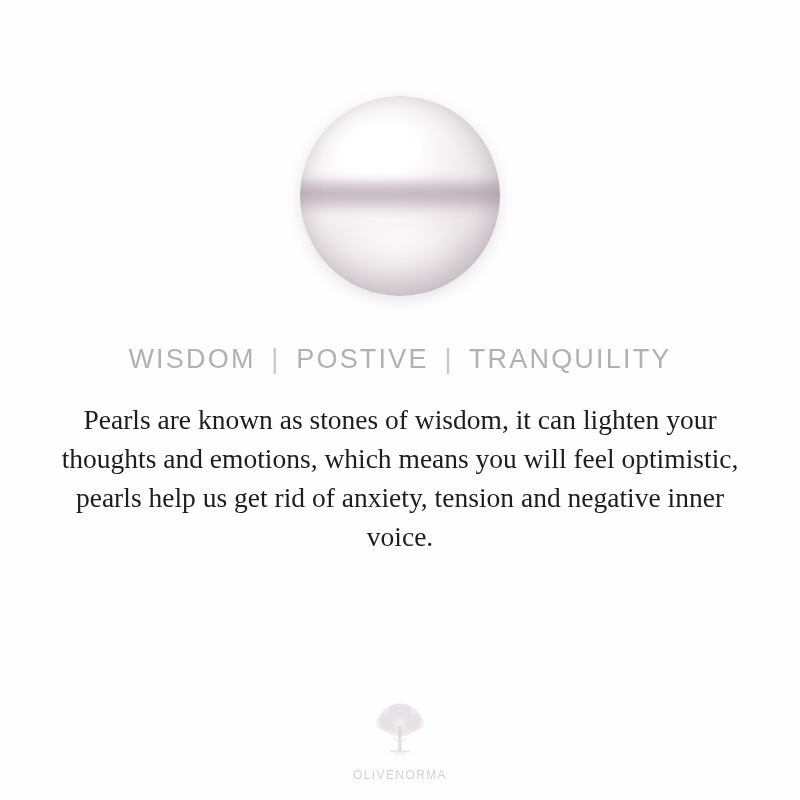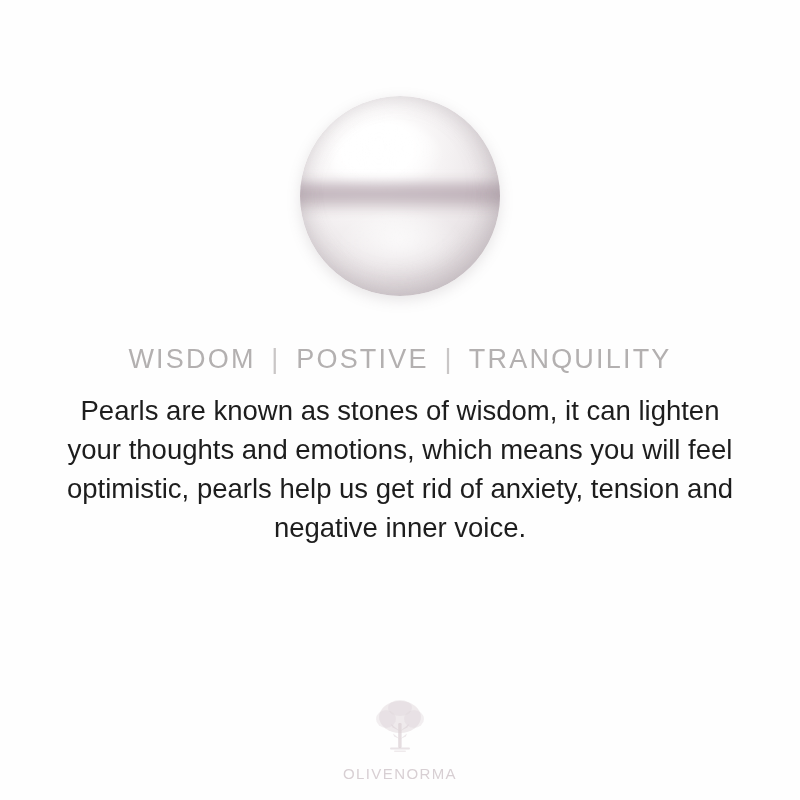--- a/index.html
+++ b/index.html
@@ -110,44 +110,44 @@
     font-size: 27px;
     letter-spacing: 2.2px;
     color: #b3b0b0;
     font-weight: 400;
   }
   .keywords .sep {
     color: #c9c6c6;
     padding: 0 6px;
   }
   .desc {
-    margin-top: 16px;
+    margin-top: 25px;
     width: 680px;
     text-align: center;
-    font-family: Liberation Sans, sans-serif;
+    font-family: Liberation Serif, serif;
     font-size: 27.5px;
     line-height: 1.42;
     color: #1d1d1d;
   }
 
   
   .logo {
     position: absolute;
     left: 50%;
     transform: translateX(-50%);
     bottom: 18px;
     width: 120px;
     text-align: center;
     opacity: 0.55;
   }
   .logo svg { display: block; margin: 0 auto; }
   .logo-text {
     margin-top: 8px;
     font-family: "Liberation Sans", sans-serif;
-    font-size: 15px;
+    font-size: 12px;
     letter-spacing: 1.4px;
     color: #b9a9b0;
   }
 </style>
 </head>
 <body>
 
 <div class="card">
 
   <div class="pearl-wrap">

